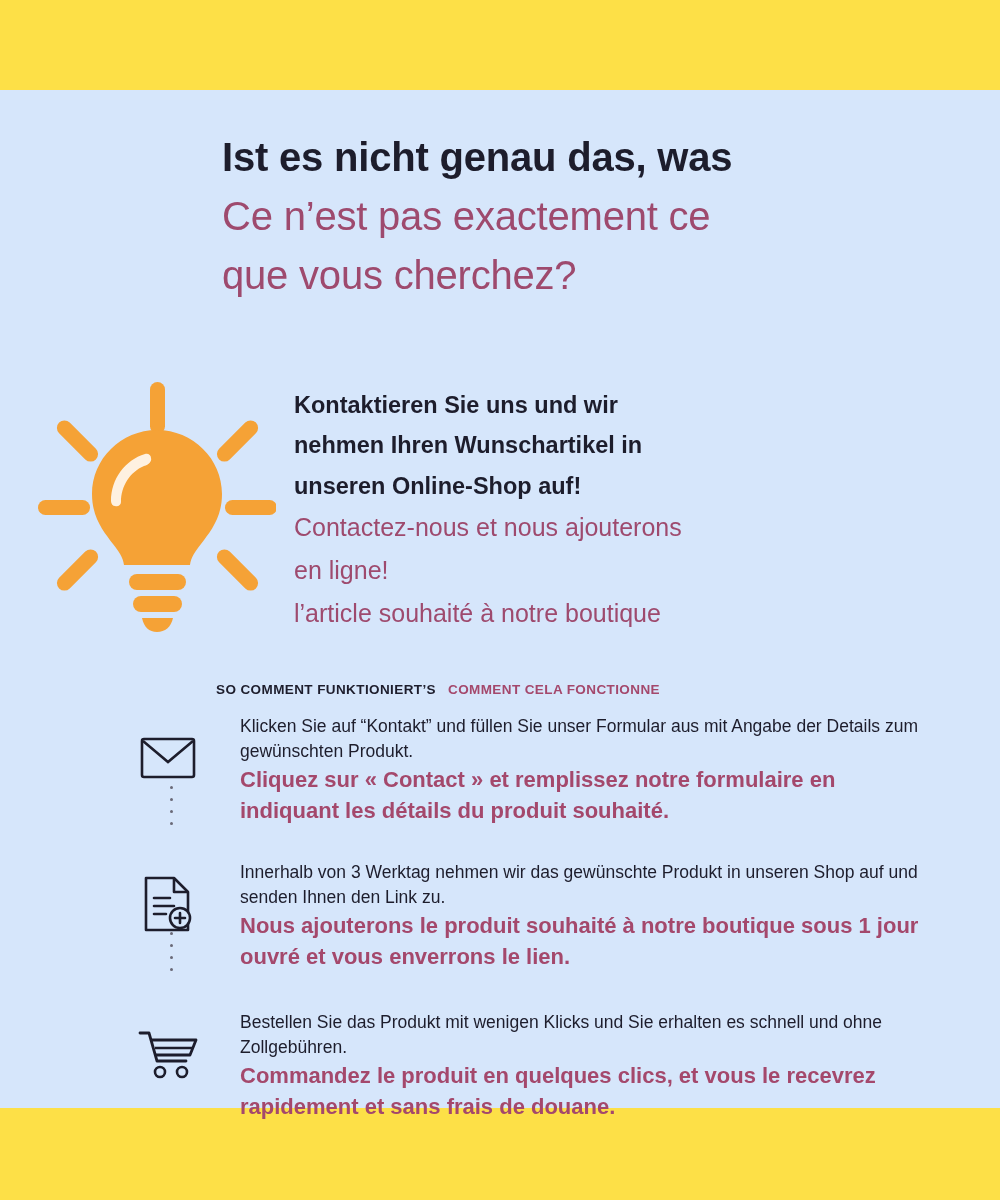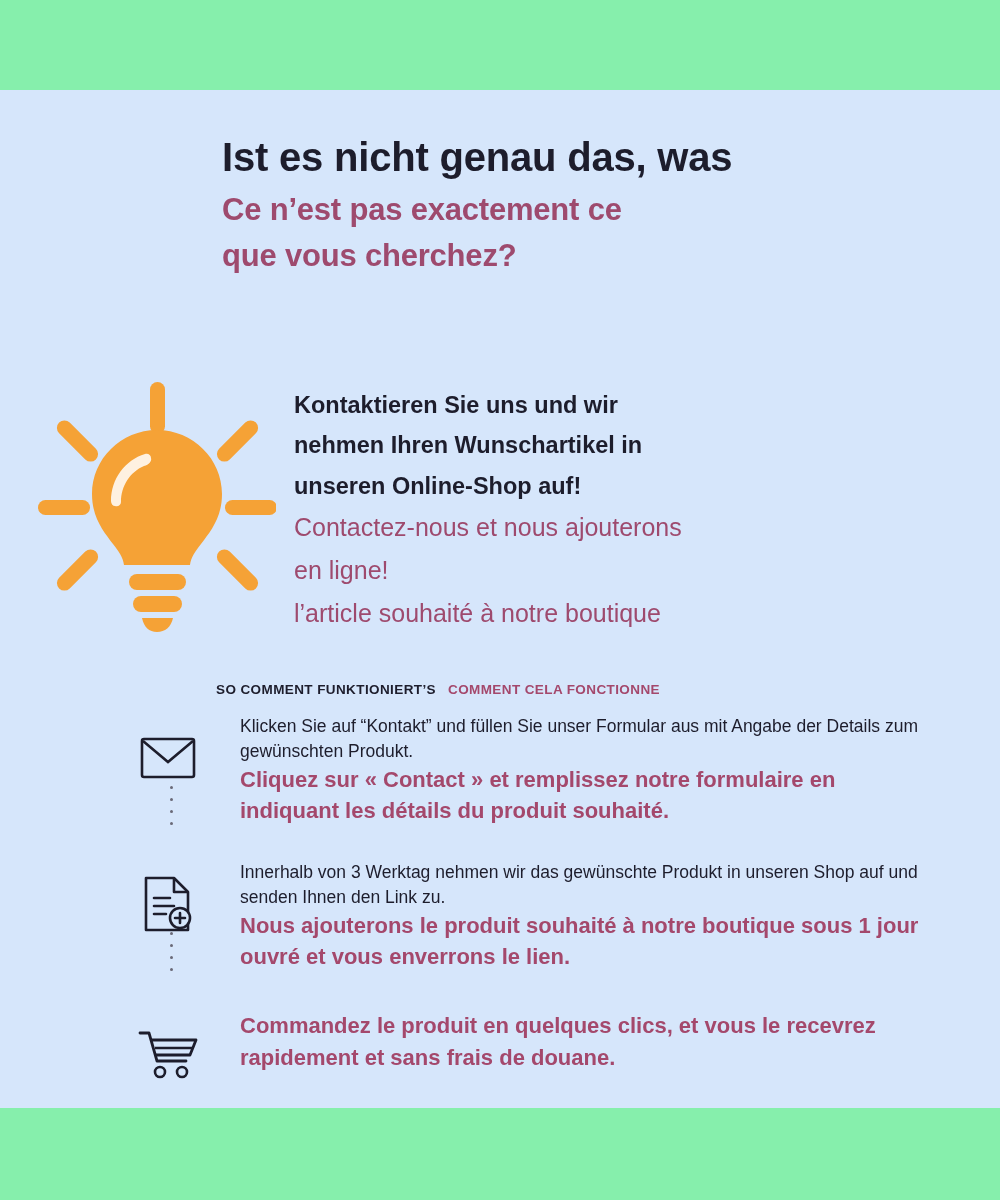--- a/index.html
+++ b/index.html
@@ -11,21 +11,21 @@
     width: 1000px;
     height: 1200px;
     font-family: "Liberation Sans", sans-serif;
     -webkit-font-smoothing: antialiased;
   }
 
   .page {
     position: relative;
     width: 1000px;
     height: 1200px;
-    background: #86efac;
+    background: #fde047;
     overflow: hidden;
   }
 
   
   .panel {
     position: absolute;
     left: 0;
     top: 90px;
     width: 1000px;
     height: 1018px;
@@ -41,23 +41,23 @@
   }
   .headline-de {
     font-size: 40px;
     line-height: 1.48;
     font-weight: bold;
     color: #1d1d2c;
     letter-spacing: -0.2px;
     margin: 0;
   }
   .headline-fr {
-    font-size: 31px;
+    font-size: 40px;
     line-height: 1.48;
-    font-weight: bold;
+    font-weight: normal;
     color: #9e4a6e;
     letter-spacing: -0.2px;
     margin: 0;
   }
 
   
   .bulb {
     position: absolute;
     left: 38px;
     top: 382px;
@@ -267,18 +267,19 @@
       <div class="step-icon">
         <svg viewBox="0 0 60 50" width="60" height="50" aria-hidden="true">
           <path d="M2 4h9l8 28h29" fill="none" stroke="#1d1d2c" stroke-width="2.8" stroke-linecap="round" stroke-linejoin="round"></path>
           <path d="M13 11h45l-6 15H18" fill="none" stroke="#1d1d2c" stroke-width="2.8" stroke-linejoin="round"></path>
           <path d="M17 19h38" stroke="#1d1d2c" stroke-width="2.4"></path>
           <circle cx="22" cy="43" r="5" fill="none" stroke="#1d1d2c" stroke-width="2.6"></circle>
           <circle cx="44" cy="43" r="5" fill="none" stroke="#1d1d2c" stroke-width="2.6"></circle>
         </svg>
       </div>
       <div class="step-text">
+        <p class="step-de">Bestellen Sie das Produkt mit wenigen Klicks und Sie erhalten es schnell und ohne Zollgebühren.</p>
         <p class="step-fr">Commandez le produit en quelques clics, et vous le recevrez rapidement et sans frais de douane.</p>
       </div>
     </div>
 
   </div>
 </div>
 
 </body></html>

